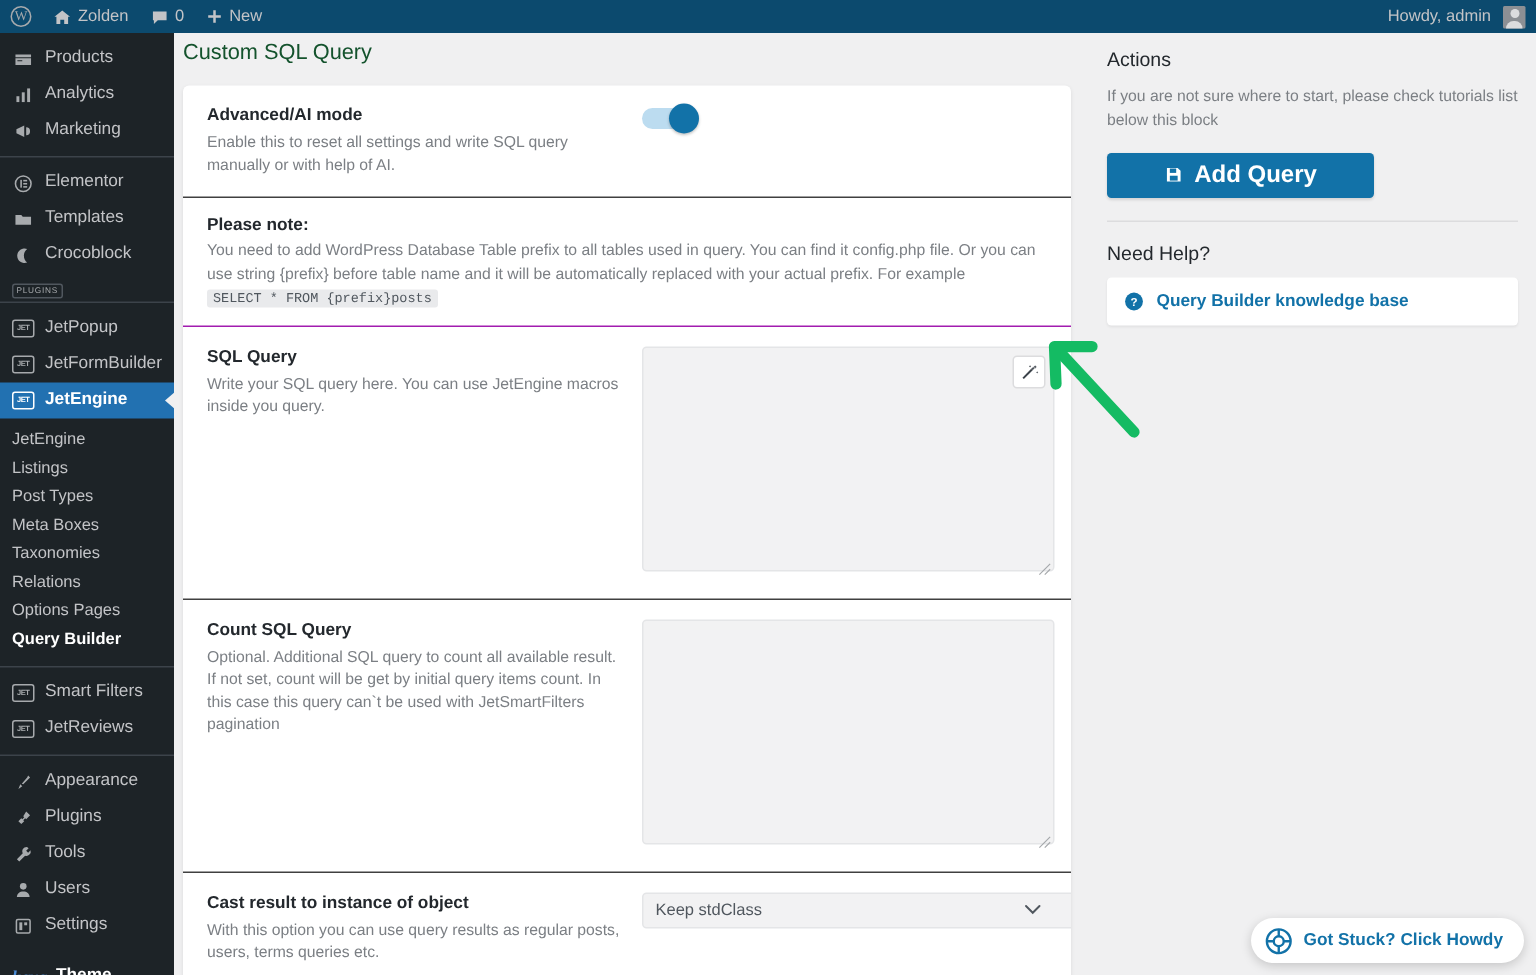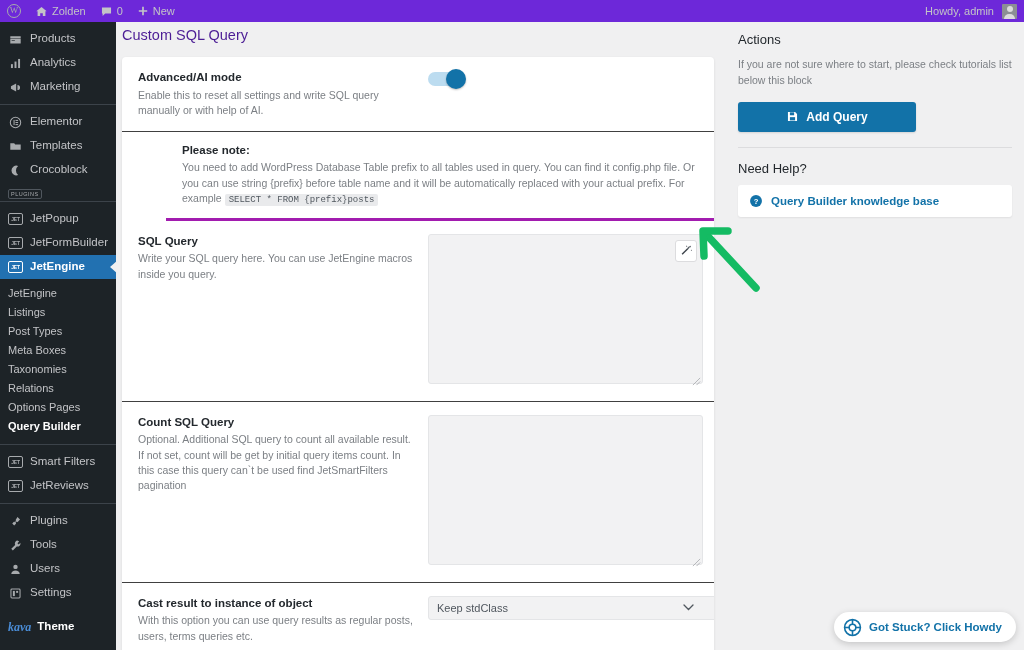--- a/index.html
+++ b/index.html
@@ -7,21 +7,21 @@
     width: 1024px; height: 650px;
     font-family: "Liberation Sans", sans-serif;
     background: #f0f0f1;
     overflow: hidden;
   }
   body { position: relative; }
 
   
   #adminbar {
     position: absolute; top: 0; left: 0; width: 1024px; height: 22px;
-    background: #6d28d9; color: #c3c4c7;
+    background: #0c4a6e; color: #c3c4c7;
     display: flex; align-items: center;
     font-size: 11px; z-index: 50;
   }
   .ab-item {
     display: flex; align-items: center; gap: 4px;
     padding: 0 7px; height: 22px; color: #c3c4c7; white-space: nowrap;
   }
   .ab-spacer { flex: 1; }
   .wp-logo-mark {
     width: 14px; height: 14px; border-radius: 50%;
@@ -91,21 +91,21 @@
     font-weight: 700; color: #4a8cd6; font-size: 12px;
   }
 
   
   #content {
     position: absolute; top: 22px; left: 112px; width: 912px; height: 628px;
     background: #f0f0f1; overflow: hidden;
   }
   #page-title {
     position: absolute; left: 10px; top: 5px;
-    font-size: 14.5px; color: #4c1d95; font-weight: 400;
+    font-size: 14.5px; color: #14532d; font-weight: 400;
   }
 
   .main-card {
     position: absolute; left: 10px; top: 35px; width: 592px;
     background: #fff; border-radius: 4px;
     box-shadow: 0 1px 3px rgba(0,0,0,0.09);
     overflow: hidden;
   }
   .row {
     display: flex; padding: 13px 16px; border-bottom: 1px solid #404040;
@@ -113,21 +113,21 @@
   .row:last-child { border-bottom: none; }
   .row-left { width: 290px; flex: 0 0 290px; padding-right: 12px; }
   .row-right { flex: 1; display: flex; justify-content: flex-start; }
   .f-label {
     font-size: 11.5px; font-weight: 700; color: #23282d;
     margin-bottom: 2px; line-height: 1.35;
   }
   .f-desc {
     font-size: 10.5px; color: #7b7f84; line-height: 1.45;
   }
-  .note-row { display: block; padding: 11px 16px; border-bottom: 3px solid #a21caf; margin-left: 44px; }
+  .note-row { display: block; padding: 11px 16px; border-bottom: 1px solid #a21caf; }
   .code-inline {
     background: #e9eaec; color: #50575e; border-radius: 2px;
     font-family: "Liberation Mono", monospace; font-size: 9px;
     padding: 1px 4px; white-space: nowrap;
   }
 
   
   .toggle {
     width: 36px; height: 14px; border-radius: 8px;
     background: #bcdcf0; position: relative; margin-top: 2px;
@@ -174,21 +174,21 @@
   #right-panel {
     position: absolute; left: 614px; top: 0; width: 298px; height: 628px;
     padding: 6px 12px 0 12px;
   }
   .rp-title {
     font-size: 13px; color: #23282d; font-weight: 400; margin: 4px 0 10px 0;
   }
   .rp-desc { font-size: 10.5px; color: #7b7f84; line-height: 1.5; margin-bottom: 13px; }
   .btn-primary {
     width: 178px; height: 30px; background: #1272a8; color: #fff;
-    border: none; border-radius: 3px; font-size: 12px; font-weight: 700;
+    border: none; border-radius: 3px; font-size: 16px; font-weight: 700;
     display: flex; align-items: center; justify-content: center; gap: 7px;
     cursor: pointer; box-shadow: 0 1px 2px rgba(0,0,0,0.12);
   }
   .rp-divider { height: 1px; background: #dcdcde; margin: 15px 0 13px 0; }
   .help-card {
     background: #fff; border-radius: 3px; padding: 9px 11px;
     box-shadow: 0 1px 2px rgba(0,0,0,0.07);
     display: flex; align-items: center; gap: 8px;
   }
   .help-link {
@@ -375,20 +375,28 @@
 
   <div class="menu-item">
     <span class="mi-icon">
         <span class="jet-badge">JET</span>
       </span>
     <span class="mlabel">JetReviews</span>
   </div>
 
   <div class="menu-sep"></div>
 
+  <div class="menu-item">
+    <span class="mi-icon">
+      <svg width="13" height="13" viewBox="0 0 20 20">
+          <path fill="currentColor" d="M15 3l2 2-7 7-1.5-.5L14 5z M7 12l2 2-4 3z"></path>
+        </svg>
+    </span>
+    <span class="mlabel">Appearance</span>
+  </div>
 
   <div class="menu-item">
     <span class="mi-icon">
       <svg width="13" height="13" viewBox="0 0 20 20">
           <path fill="currentColor" d="M13 3l4 4-4 4-1-1-2 2 1 1-3 3-3-3 3-3 1 1 2-2-1-1z"></path>
         </svg>
     </span>
     <span class="mlabel">Plugins</span>
   </div>
 
@@ -475,21 +483,21 @@
           <svg class="ta-resize" viewBox="0 0 10 10">
             <path d="M9 1 1 9M9 5 5 9" stroke="#a7aaad" stroke-width="0.9" fill="none"></path>
           </svg>
         </div>
       </div>
     </div>
 
     <div class="row">
       <div class="row-left">
         <div class="f-label">Count SQL Query</div>
-        <div class="f-desc">Optional. Additional SQL query to count all available result. If not set, count will be get by initial query items count. In this case this query can`t be used find JetSmartFilters pagination</div>
+        <div class="f-desc">Optional. Additional SQL query to count all available result. If not set, count will be get by initial query items count. In this case this query can`t be used with JetSmartFilters pagination</div>
       </div>
       <div class="row-right">
         <div class="ta-wrap">
           <textarea class="sql tall" placeholder="" style=""></textarea>
           <svg class="ta-resize" viewBox="0 0 10 10">
             <path d="M9 1 1 9M9 5 5 9" stroke="#a7aaad" stroke-width="0.9" fill="none"></path>
           </svg>
         </div>
       </div>
     </div>

